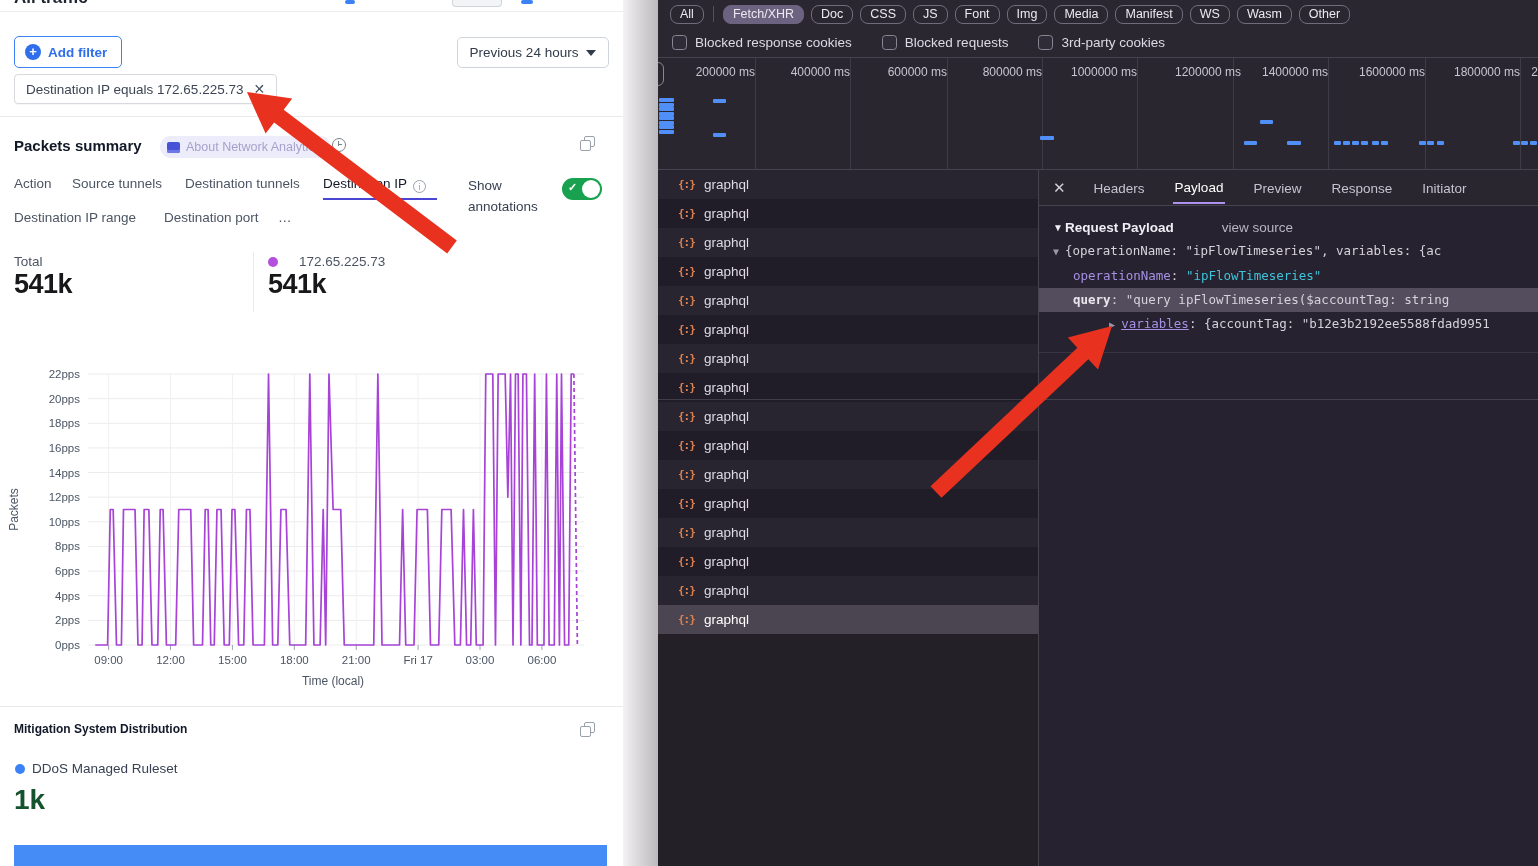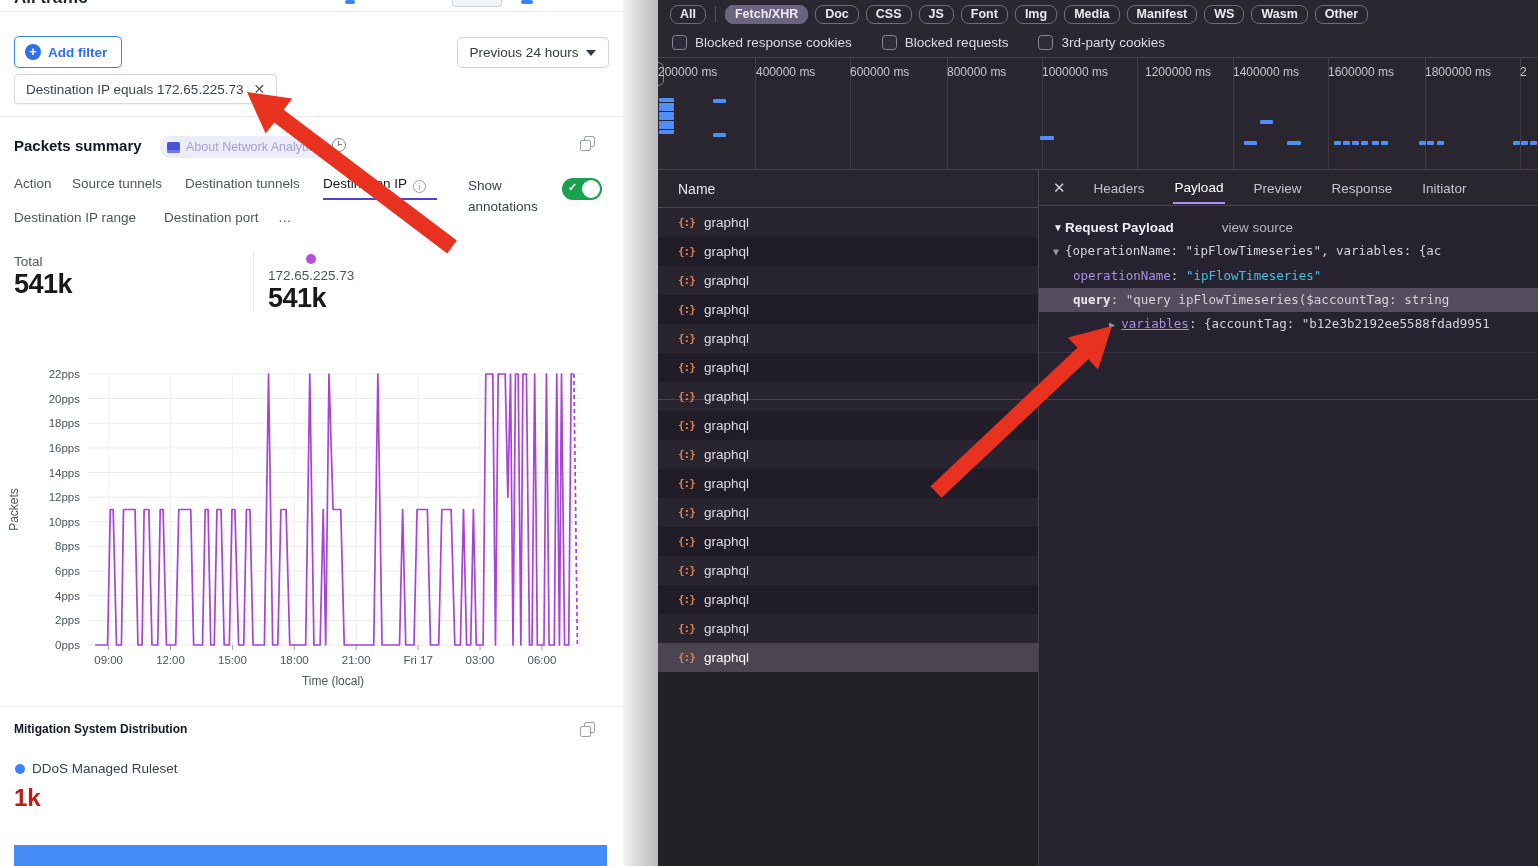--- a/index.html
+++ b/index.html
@@ -55,40 +55,40 @@
   .toggle .knob { position:absolute; right:2px; top:2px; width:18px; height:18px; border-radius:50%; background:#fff; }
   .toggle .chk { position:absolute; left:6px; top:3px; color:#fff; font-size:11px; font-weight:bold; }
 
   .stat-label { font-size:13.5px; color:#4b5563; }
   .stat-value { font-size:27px; font-weight:bold; color:#18181b; letter-spacing:-.5px; }
   .stat-divider { position:absolute; left:253px; top:252px; width:1px; height:60px; background:#e8eaee; }
   .dot { width:10px; height:10px; border-radius:50%; display:inline-block; }
 
   .mit-title { position:absolute; left:14px; top:722px; font-size:12px; font-weight:bold; color:#111827; }
   .mit-legend { position:absolute; left:32px; top:761px; font-size:13.5px; color:#374151; }
-  .mit-value { position:absolute; left:14px; top:784px; font-size:24px; font-weight:bold; color:#b91c1c; }
+  .mit-value { position:absolute; left:14px; top:784px; font-size:28px; font-weight:bold; color:#14532d; }
   .mit-bar { position:absolute; left:14px; top:845px; width:593px; height:21px; }
 
   
   .devtools { position:absolute; left:658px; top:0; width:880px; height:866px; background:#242028; color:#dedbe4; }
   .chips-bar { position:absolute; left:0; top:0; width:880px; height:28px; background:#2a2731;
     display:flex; align-items:center; padding-left:12px; gap:7px; }
-  .chip { border:1.5px solid #716c7c; border-radius:8px; padding:1px 9px 2px; font-size:12.5px; font-weight:bold;
+  .chip { border:1.5px solid #716c7c; border-radius:8px; padding:1px 9px 2px; font-size:12.5px; font-weight:normal;
     color:#eceaf0; white-space:nowrap; cursor:pointer; }
   .chip.active { background:#6b6380; border-color:#6b6380; }
   .chip-sep { width:1px; height:16px; background:#55505e; margin:0 2px; }
   .checks-bar { position:absolute; left:0; top:28px; width:880px; height:30px; background:#2a2731;
     border-bottom:1px solid #46424e; display:flex; align-items:center; gap:30px; padding-left:14px; }
   .check-item { display:flex; align-items:center; gap:8px; font-size:13.5px; color:#dedbe4; cursor:pointer; }
   .checkbox { width:15px; height:15px; border:1.6px solid #8a8694; border-radius:3.5px; background:#2f2b37; }
 
   .timeline { position:absolute; left:0; top:58px; width:880px; height:112px; background:#29262f;
     border-bottom:1px solid #46424e; overflow:hidden; }
   .tl-grid { position:absolute; top:0; bottom:0; width:1px; background:#3f3b47; }
-  .tl-label { position:absolute; top:7px; font-size:12px; color:#c9c5d2; text-align:left; white-space:nowrap; }
+  .tl-label { position:absolute; top:7px; font-size:12px; color:#c9c5d2; text-align:right; white-space:nowrap; }
   .tl-bar { position:absolute; height:4px; border-radius:1px; }
   .tl-handle { position:absolute; left:-6px; top:4px; width:12px; height:24px; border:1.5px solid #8a8694; border-radius:6px; }
 
   .name-panel { position:absolute; left:0; top:170px; width:380px; bottom:0; background:#242028; }
   .name-header { height:38px; background:#29262f; border-bottom:1px solid #46424e;
     font-size:14px; color:#e8e5ec; display:flex; align-items:center; padding-left:20px; }
   .req-row { height:29px; display:flex; align-items:center; gap:9px; padding-left:20px; font-size:13.5px; cursor:pointer; }
   .req-ico { font-family:"DejaVu Sans Mono", monospace; font-size:11px; font-weight:bold; color:#e0824f; letter-spacing:-1px; }
   .req-row.sel { background:#4a4550; color:#ffffff; }
 
@@ -172,21 +172,21 @@
     <span class="chk">✓</span>
     <span class="knob"></span>
   </div>
 
   <div style="position:absolute;left:14px;top:254px;">
     <div class="stat-label">Total</div>
     <div class="stat-value">541k</div>
   </div>
   <div class="stat-divider"></div>
   <div style="position:absolute;left:268px;top:254px;">
-    <div style="display:flex;align-items:center;gap:4px;flex-direction:column;">
+    <div style="display:flex;align-items:center;gap:21px;">
       <span class="dot" id="stat-dot" style="background: rgb(180, 79, 221);"></span>
       <span class="stat-label">172.65.225.73</span>
     </div>
     <div class="stat-value">541k</div>
   </div>
 
   <div class="chart-wrap">
     <svg id="chart-svg" width="620" height="350">
         <line x1="88" y1="293" x2="584" y2="293" stroke="#ececec" stroke-width="1"></line>
         <text x="80" y="297" text-anchor="end" font-size="11.5" fill="#4b5563">0pps</text>
@@ -293,21 +293,21 @@
   <span class="tl-grid" style="left: 97px;"></span>
       <span class="tl-grid" style="left: 192px;"></span>
       <span class="tl-grid" style="left: 289px;"></span>
       <span class="tl-grid" style="left: 384px;"></span>
       <span class="tl-grid" style="left: 479px;"></span>
       <span class="tl-grid" style="left: 575px;"></span>
       <span class="tl-grid" style="left: 670px;"></span>
       <span class="tl-grid" style="left: 767px;"></span>
       <span class="tl-grid" style="left: 862px;"></span>
       <span class="tl-label" style="left: 0px; width: 97px;">200000 ms</span>
-      <span class="tl-label" style="left: 88px; width: 95px; padding-left: 10px;">400000 ms</span>
+      <span class="tl-label" style="left: 97px; width: 95px; padding-left: 10px;">400000 ms</span>
       <span class="tl-label" style="left: 192px; width: 97px;">600000 ms</span>
       <span class="tl-label" style="left: 289px; width: 95px;">800000 ms</span>
       <span class="tl-label" style="left: 384px; width: 95px;">1000000 ms</span>
       <span class="tl-label" style="left: 479px; width: 96px; margin-left: 8px;">1200000 ms</span>
       <span class="tl-label" style="left: 575px; width: 95px;">1400000 ms</span>
       <span class="tl-label" style="left: 670px; width: 97px;">1600000 ms</span>
       <span class="tl-label" style="left: 767px; width: 95px;">1800000 ms</span>
       <span class="tl-label" style="left: 862px; width: 18px;">2</span>
       <span class="tl-bar" style="left: 1px; top: 40px; width: 15px; background: rgb(79, 143, 247);"></span>
       <span class="tl-bar" style="left: 1px; top: 44.5px; width: 15px; background: rgb(79, 143, 247);"></span>
@@ -331,21 +331,20 @@
       <span class="tl-bar" style="left: 723px; top: 83px; width: 7px; background: rgb(79, 143, 247);"></span>
       <span class="tl-bar" style="left: 761px; top: 83px; width: 7px; background: rgb(79, 143, 247);"></span>
       <span class="tl-bar" style="left: 769px; top: 83px; width: 7px; background: rgb(79, 143, 247);"></span>
       <span class="tl-bar" style="left: 779px; top: 83px; width: 7px; background: rgb(79, 143, 247);"></span>
       <span class="tl-bar" style="left: 855px; top: 83px; width: 7px; background: rgb(79, 143, 247);"></span>
       <span class="tl-bar" style="left: 863px; top: 83px; width: 7px; background: rgb(79, 143, 247);"></span>
       <span class="tl-bar" style="left: 872px; top: 83px; width: 7px; background: rgb(79, 143, 247);"></span>
     </div>
 
   <div class="name-panel">
-    <div class="name-header">Name</div>
     <div id="req-rows">
         <div class="req-row" style="background: rgb(40, 36, 48);">
           <span class="req-ico">{:}</span>
           <span>graphql</span>
         </div>
         <div class="req-row" style="background: rgb(33, 29, 40);">
           <span class="req-ico">{:}</span>
           <span>graphql</span>
         </div>
         <div class="req-row" style="background: rgb(40, 36, 48);">

